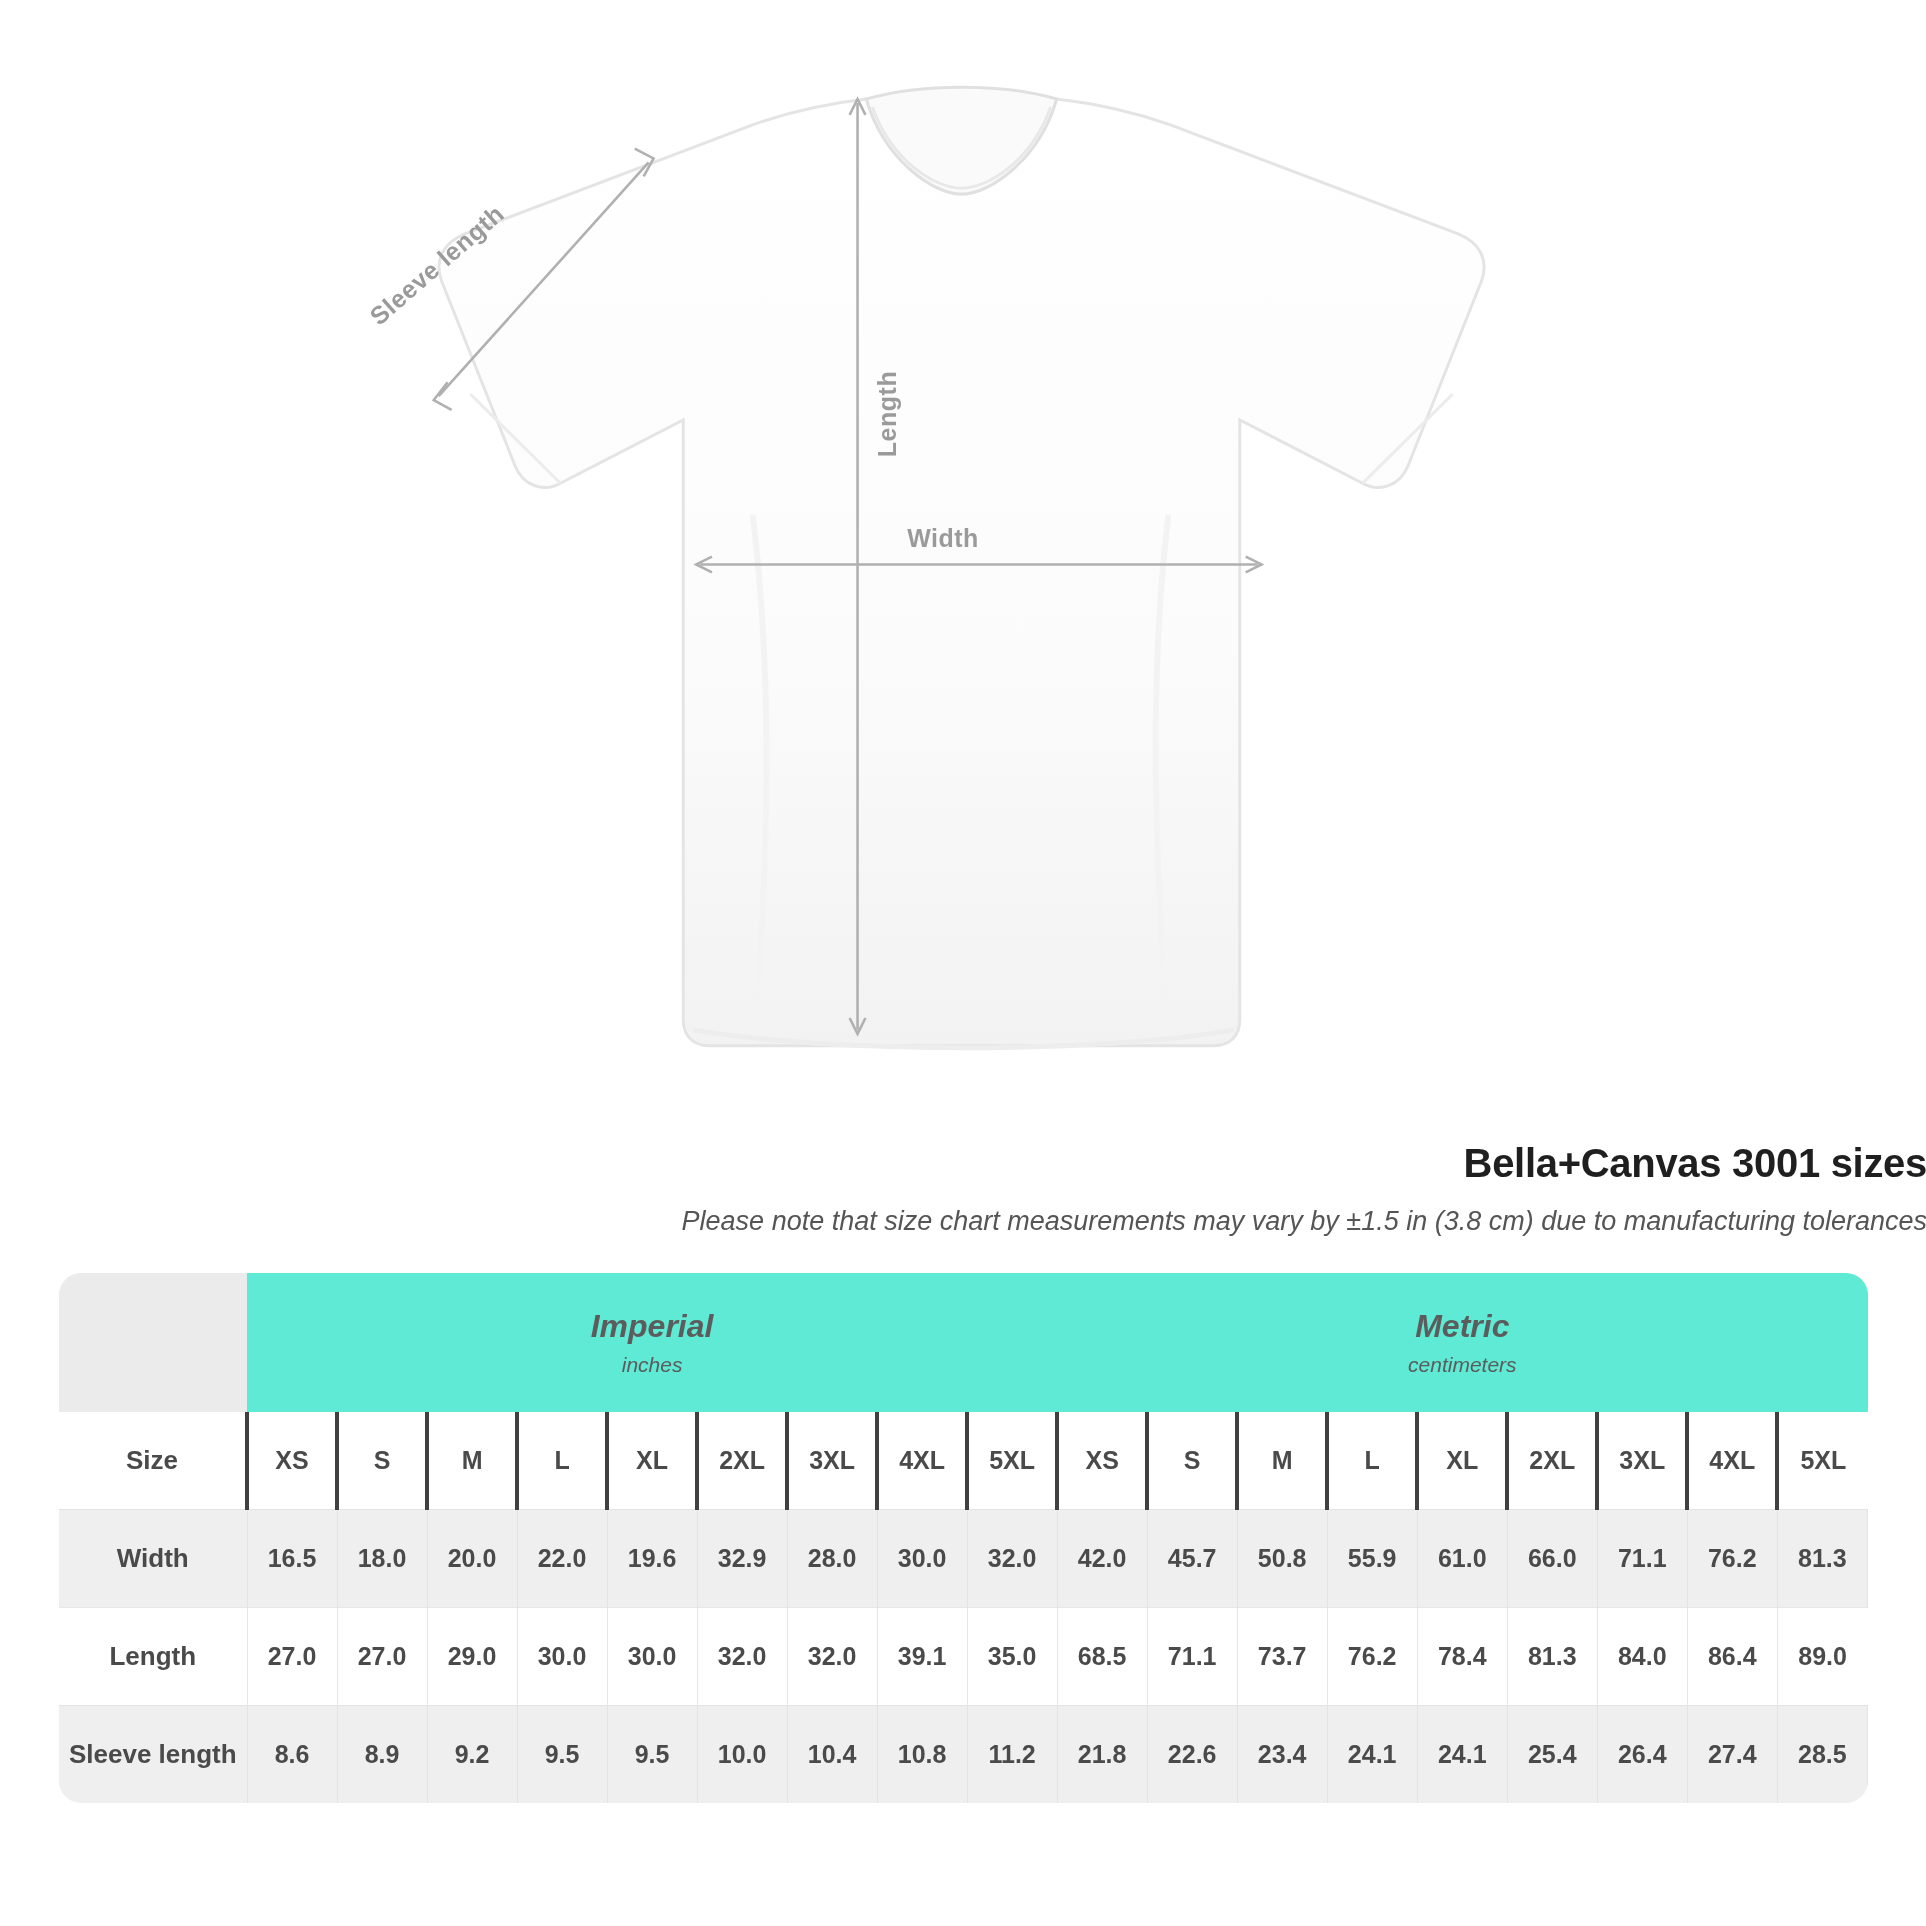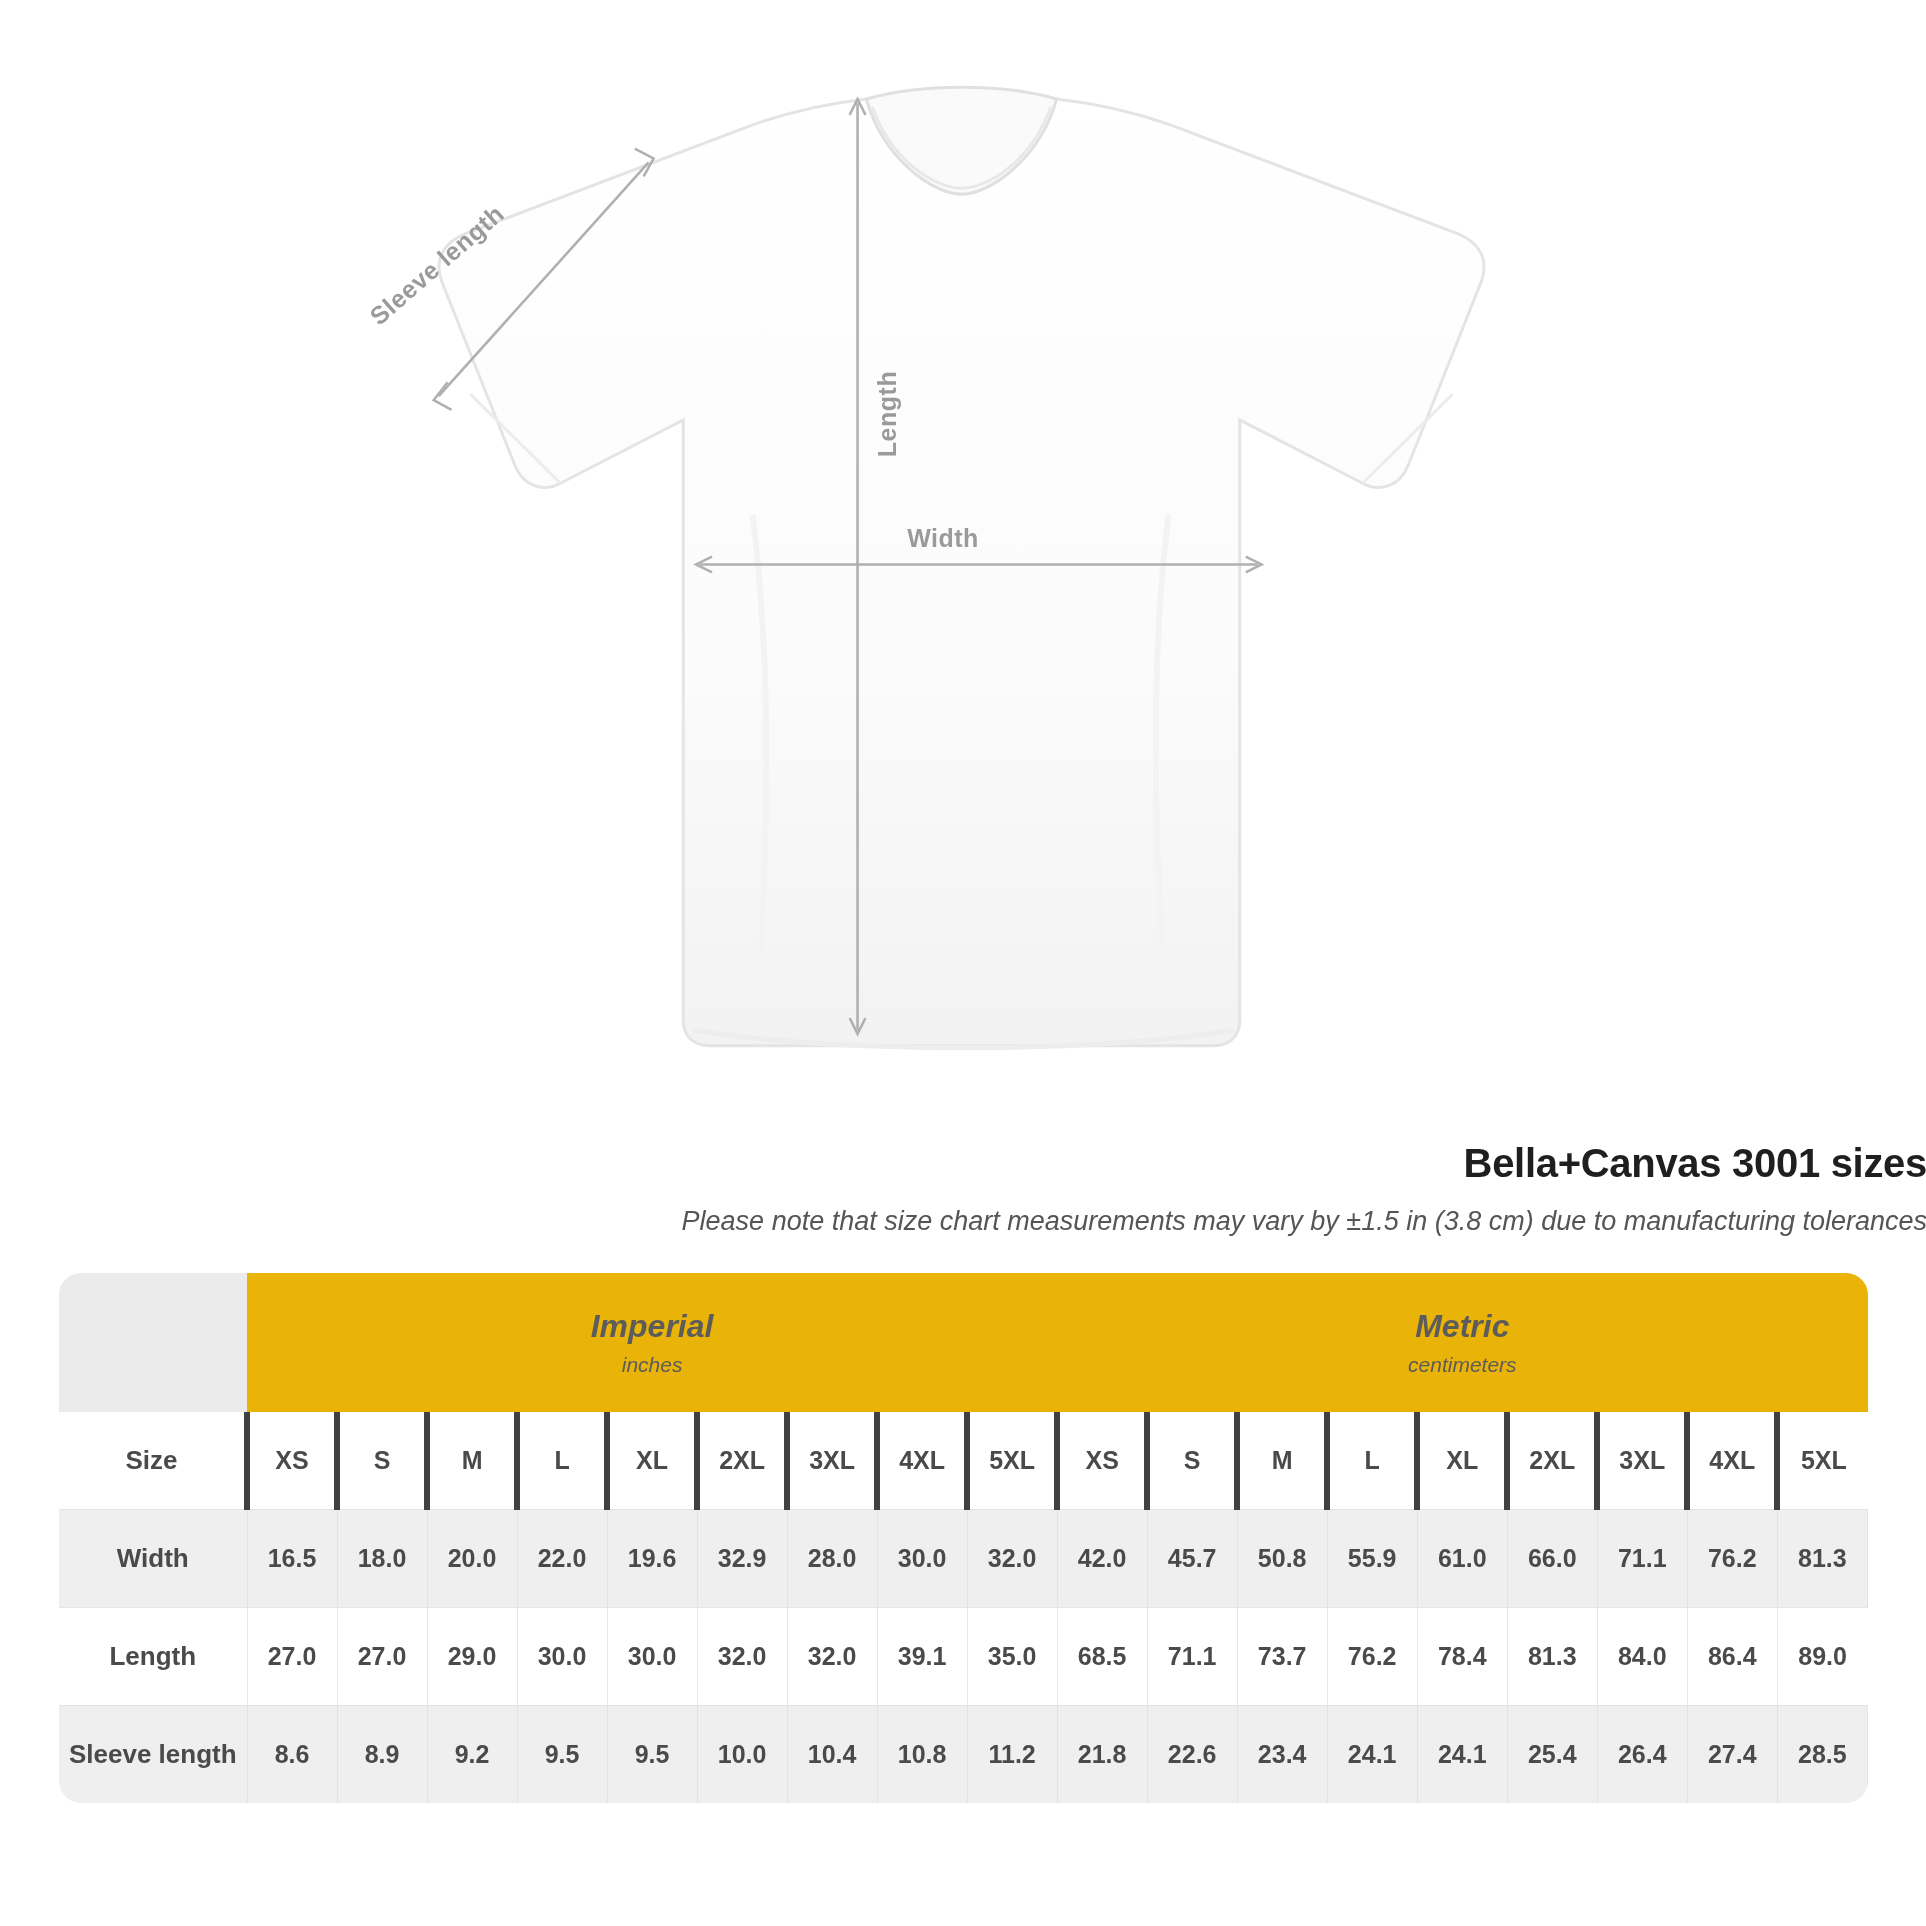--- a/index.html
+++ b/index.html
@@ -97,21 +97,21 @@
     table-layout: fixed;
   }
   table.size-table td, table.size-table th {
     text-align: center;
     vertical-align: middle;
     font-weight: bold;
     color: #4a4a4a;
   }
   
   .sys-row td {
-    background: #eab308;
+    background: #5eead4;
     height: 139px;
     padding: 0;
   }
   .sys-row td.blank {
     background: #ebebeb;
   }
   .sys-name {
     font-size: 32px;
     font-style: italic;
     font-weight: bold;
@@ -123,21 +123,21 @@
     font-weight: normal;
     color: #5c5c5c;
     margin-top: 8px;
   }
 
   .head-row td {
     background: #ffffff;
     height: 95px;
     font-size: 25px;
     color: #3d3d3d;
-    border-right: 6px solid #404040;
+    border-right: 4px solid #404040;
   }
   .head-row td:last-child { border-right: none; }
   .head-row td.rowhead {
     font-size: 26px;
   }
 
   .data-row td {
     height: 95px;
     font-size: 25px;
     color: #3d3d3d;

